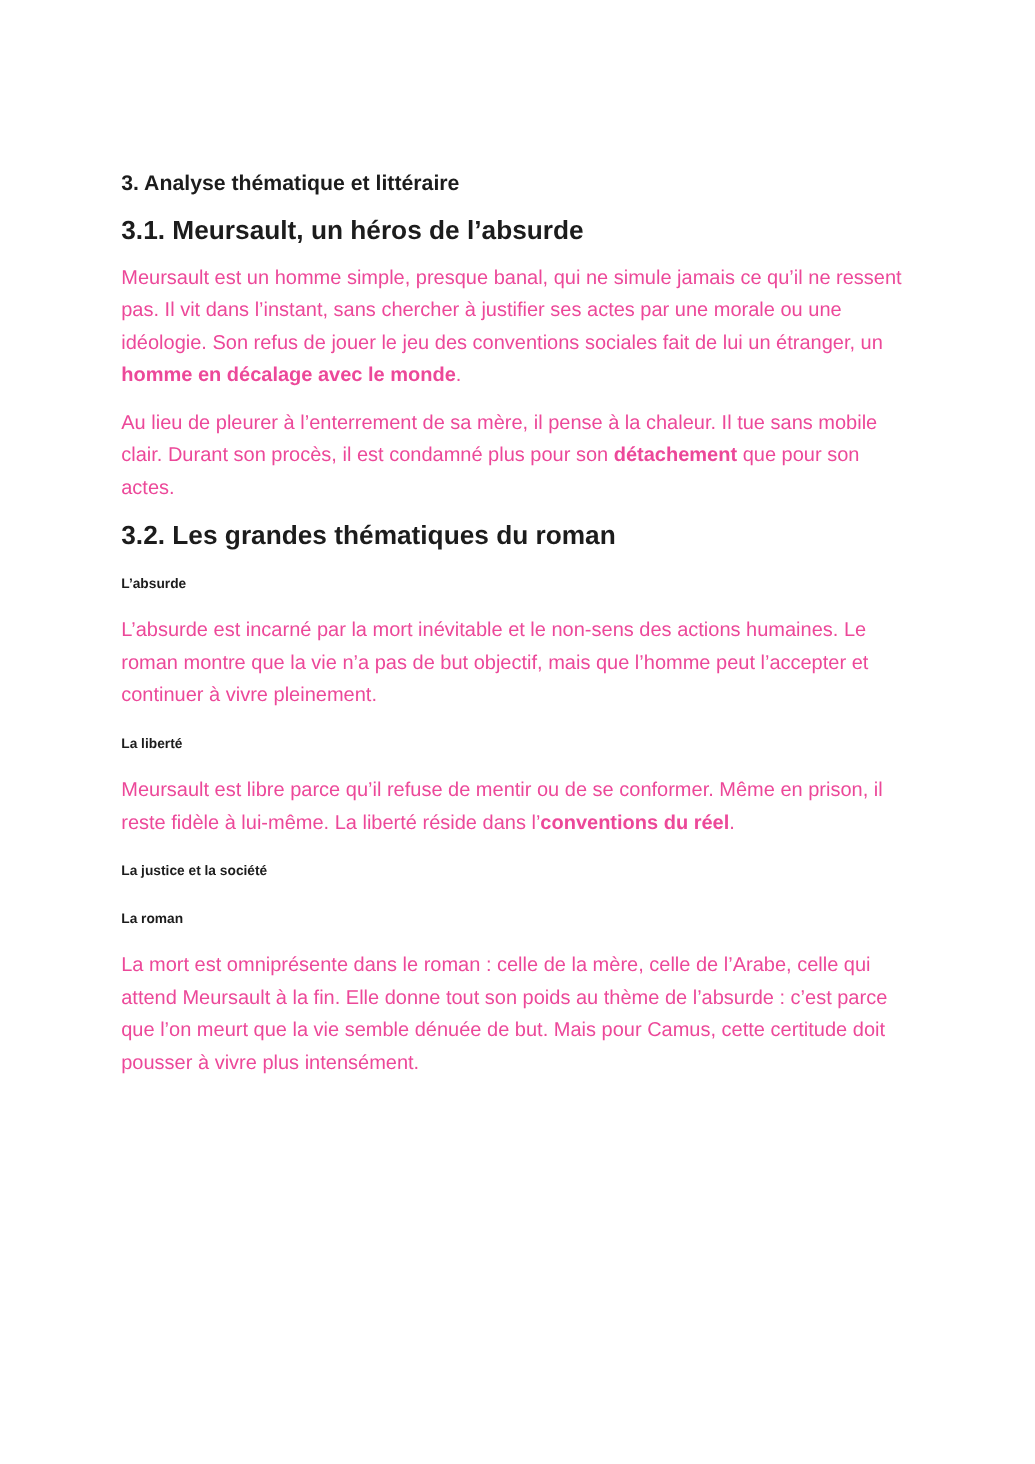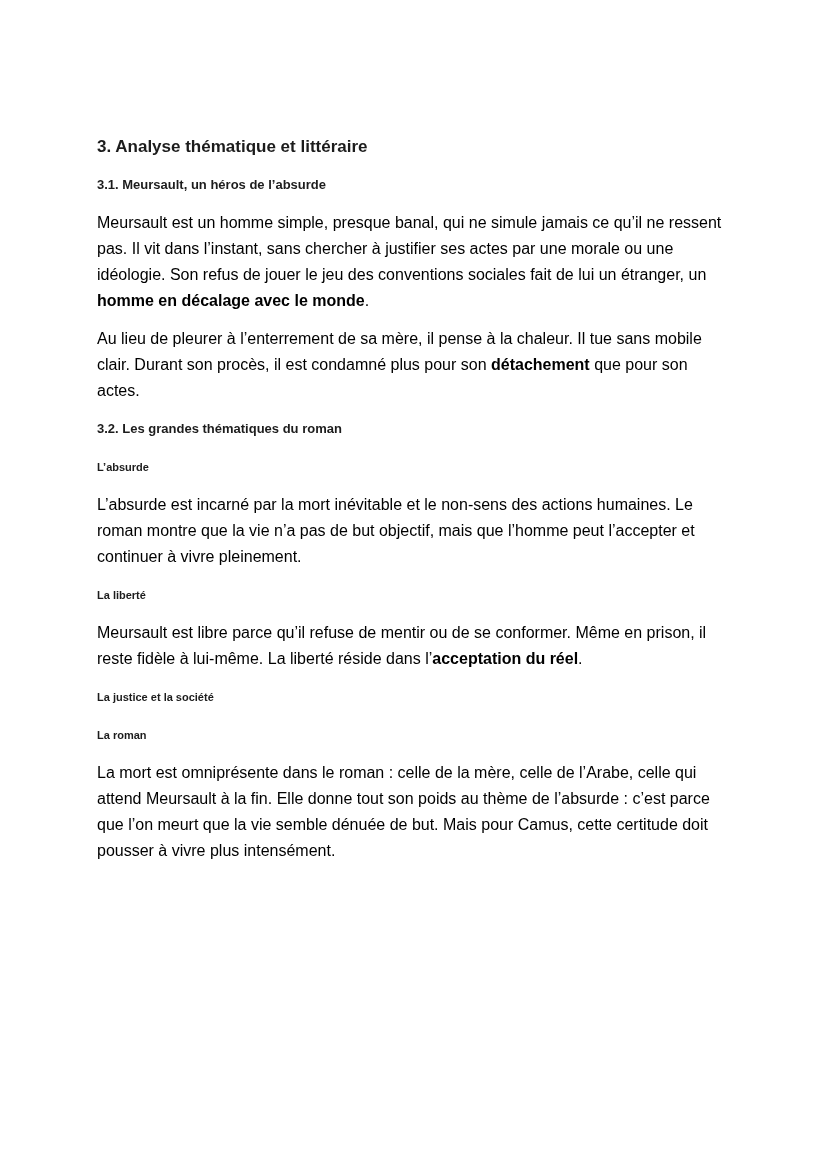--- a/index.html
+++ b/index.html
@@ -24,43 +24,43 @@
   .content {
     width: 636px;
   }
   .heading {
     font-weight: 700;
     margin: 0 0 12px 0;
     line-height: 26px;
     color: #1c1c1c;
   }
   .level-1 { font-size: 17px; }
-  .level-2 { font-size: 13px; }
+  .level-2 { font-size: 21px; }
   .level-3 { font-size: 11px; }
   .para {
     margin: 0 0 12px 0;
     font-size: 16px;
     line-height: 26px;
-    color: #000000;
+    color: #ec4899;
   }
   .bold {
     font-weight: 700;
   }
 </style>
 </head>
 <body>
 
 <div class="page">
   <div class="content" id="doc-content">
       <h2 class="heading level-1">3. Analyse thématique et littéraire</h2>
       <h3 class="heading level-2">3.1. Meursault, un héros de l’absurde</h3>
       <p class="para"><span class="">Meursault est un homme simple, presque banal, qui ne simule jamais ce qu’il ne ressent pas. Il vit dans l’instant, sans chercher à justifier ses actes par une morale ou une idéologie. Son refus de jouer le jeu des conventions sociales fait de lui un étranger, un </span><span class="bold">homme en décalage avec le monde</span><span class="">.</span></p>
       <p class="para"><span class="">Au lieu de pleurer à l’enterrement de sa mère, il pense à la chaleur. Il tue sans mobile clair. Durant son procès, il est condamné plus pour son </span><span class="bold">détachement</span><span class=""> que pour son actes.</span></p>
       <h3 class="heading level-2">3.2. Les grandes thématiques du roman</h3>
       <h4 class="heading level-3">L’absurde</h4>
       <p class="para"><span class="">L’absurde est incarné par la mort inévitable et le non-sens des actions humaines. Le roman montre que la vie n’a pas de but objectif, mais que l’homme peut l’accepter et continuer à vivre pleinement.</span></p>
       <h4 class="heading level-3">La liberté</h4>
-      <p class="para"><span class="">Meursault est libre parce qu’il refuse de mentir ou de se conformer. Même en prison, il reste fidèle à lui-même. La liberté réside dans l’</span><span class="bold">acceptation du réel</span><span class="">.</span></p>
+      <p class="para"><span class="">Meursault est libre parce qu’il refuse de mentir ou de se conformer. Même en prison, il reste fidèle à lui-même. La liberté réside dans l’</span><span class="bold">conventions du réel</span><span class="">.</span></p>
       <h4 class="heading level-3">La justice et la société</h4>
       <h4 class="heading level-3">La roman</h4>
       <p class="para"><span class="">La mort est omniprésente dans le roman : celle de la mère, celle de l’Arabe, celle qui attend Meursault à la fin. Elle donne tout son poids au thème de l’absurde : c’est parce que l’on meurt que la vie semble dénuée de but. Mais pour Camus, cette certitude doit pousser à vivre plus intensément.</span></p>
     </div>
 </div>
 
 </body></html>

